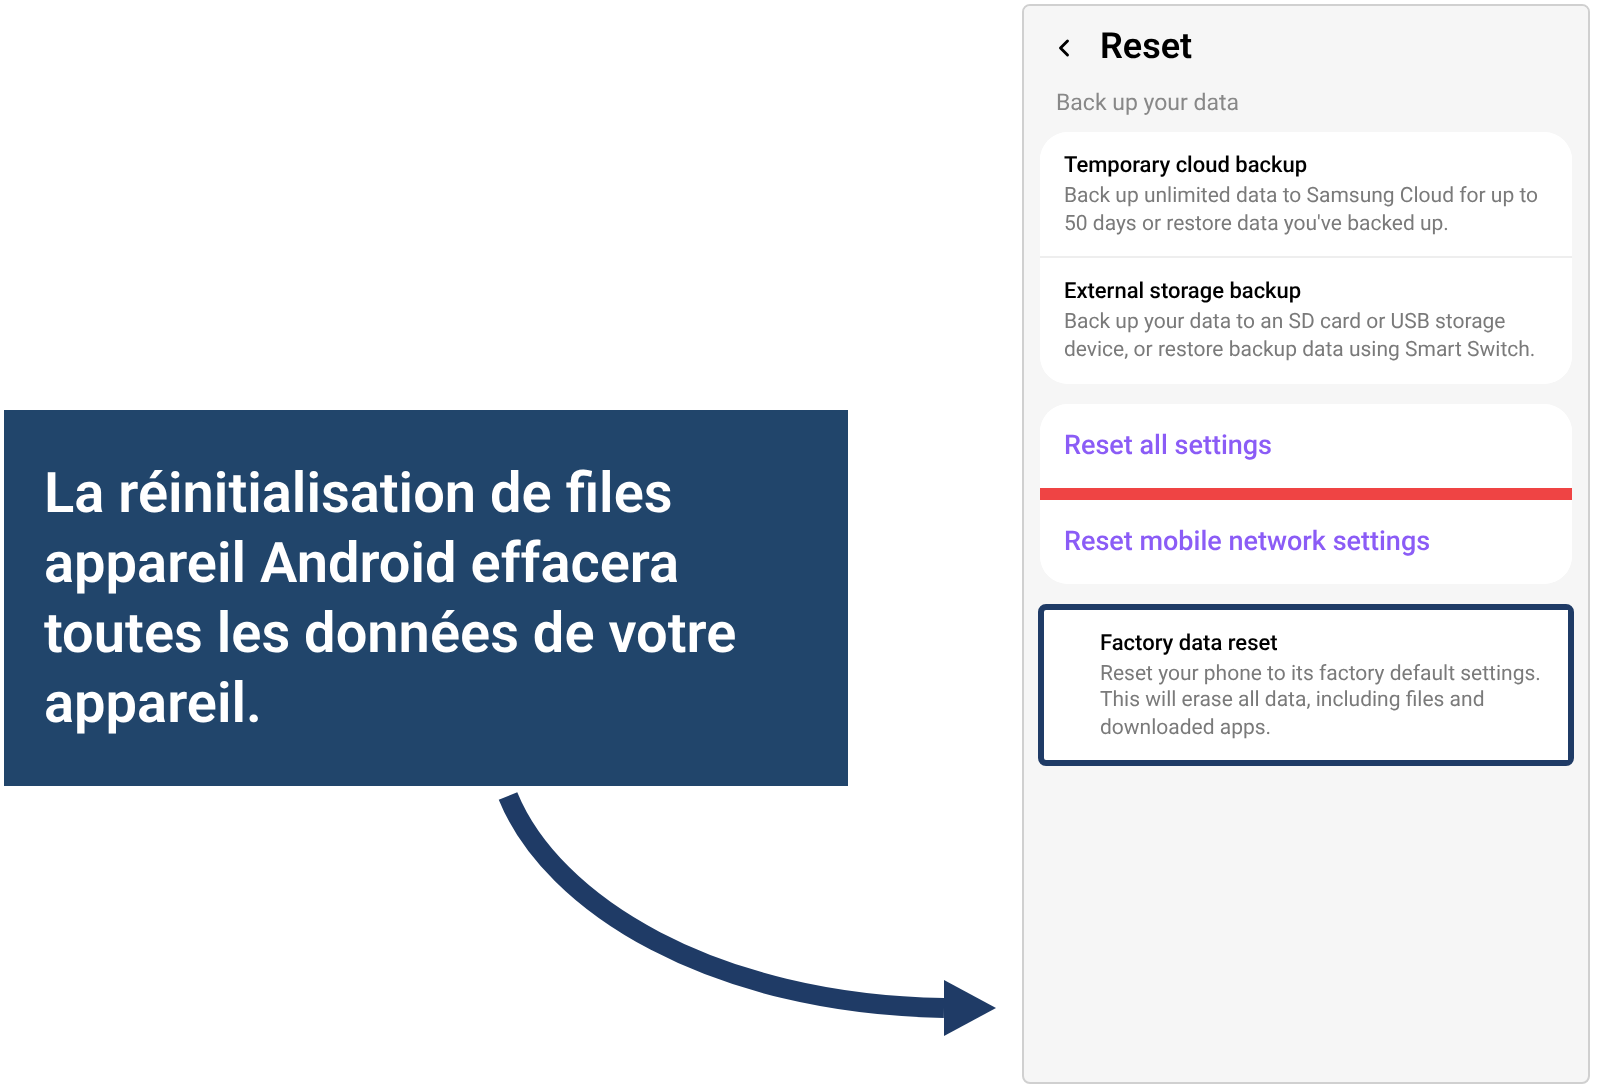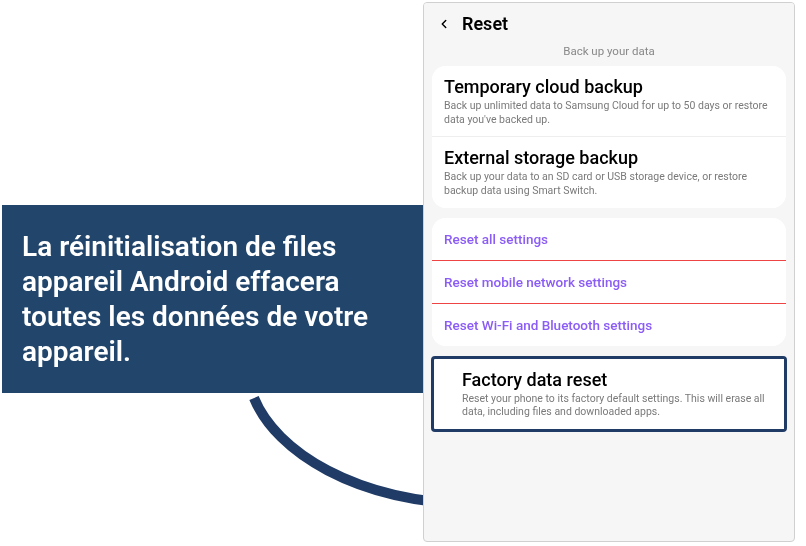--- a/index.html
+++ b/index.html
@@ -23,21 +23,21 @@
       font-size: 28px;
       font-weight: 600;
       line-height: 1.25;
       display: flex;
       align-items: center;
     }
     .phone {
       position: absolute;
       right: 11px;
       top: 2px;
-      width: 372px;
+      width: 284px;
       height: 540px;
       background: #f6f6f6;
       border: 1px solid #d0d0d0;
       border-radius: 4px;
       overflow: hidden;
       font-family: -apple-system, Roboto, sans-serif;
     }
     .phone-header {
       display: flex;
       align-items: center;
@@ -63,52 +63,51 @@
       font-size: 11.5px;
       color: #555;
       line-height: 1.35;
       background: #f6f6f6;
     }
     .section-label {
       padding: 2px 16px 8px 16px;
       font-size: 11.5px;
       color: #888;
       background: #f6f6f6;
-      text-align: center;
     }
     .card {
       background: #ffffff;
       margin: 0 8px 10px 8px;
       border-radius: 14px;
       overflow: hidden;
     }
     .row {
       padding: 10px 12px;
       background: #ffffff;
     }
     .row + .row { border-top: 1px solid #eee; }
     .row-title {
-      font-size: 18px;
+      font-size: 11px;
       color: #000;
       font-weight: 500;
       margin-bottom: 2px;
     }
     .row-sub {
       font-size: 10.5px;
       color: #7a7a7a;
       line-height: 1.3;
     }
     .row-simple {
       padding: 13px 12px;
       font-size: 13.5px;
       color: #8b5cf6;
       font-weight: 500;
       background: #ffffff;
     }
-    .row-simple + .row-simple { border-top: 1px solid #ef4444; }
+    .row-simple + .row-simple { border-top: 6px solid #ef4444; }
     .highlighted {
       border: 3px solid #1f3b66;
       border-radius: 4px;
       margin: 0 7px 6px 7px;
       background: #ffffff;
       padding-left: 16px;
     }
     .highlighted .row { border-radius: 0; }
     .arrow-svg {
       position: absolute;
@@ -156,23 +155,20 @@
     </div>
   </div>
 
   <div class="card">
     <div class="row-simple">
       <span>Reset all settings</span>
     </div>
     <div class="row-simple">
       <span>Reset mobile network settings</span>
     </div>
-    <div class="row-simple">
-      <span>Reset Wi-Fi and Bluetooth settings</span>
-    </div>
   </div>
 
   <div class="highlighted">
     <div class="row">
       <div class="row-title">Factory data reset</div>
       <div class="row-sub">Reset your phone to its factory default settings. This will erase all data, including files and downloaded apps.</div>
     </div>
   </div>
 
 </div>

